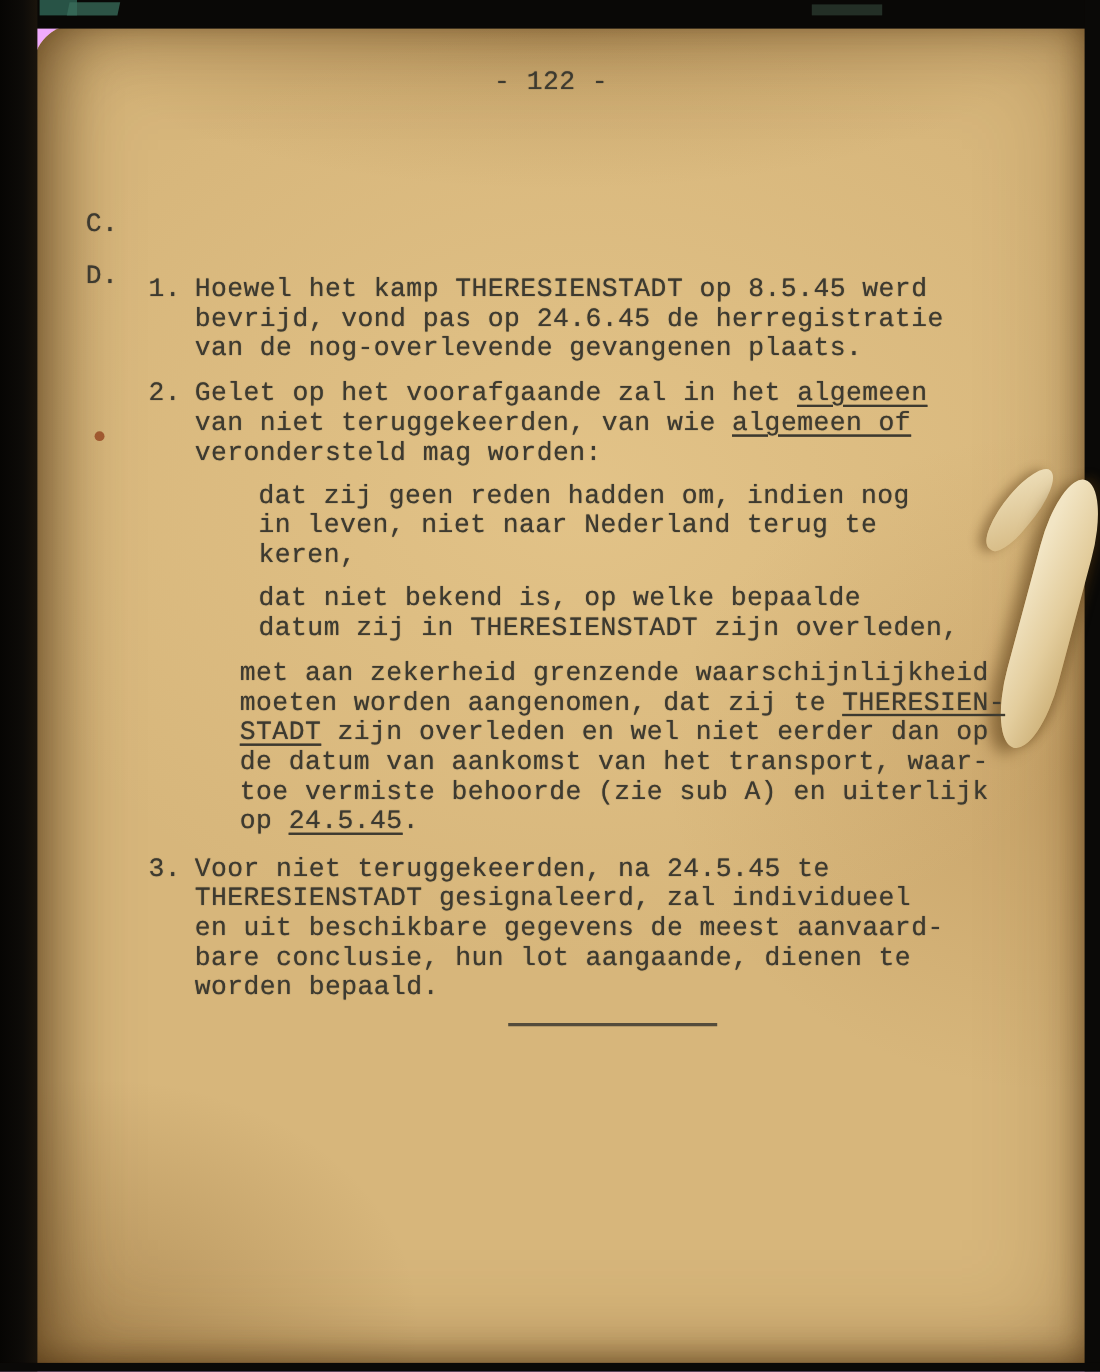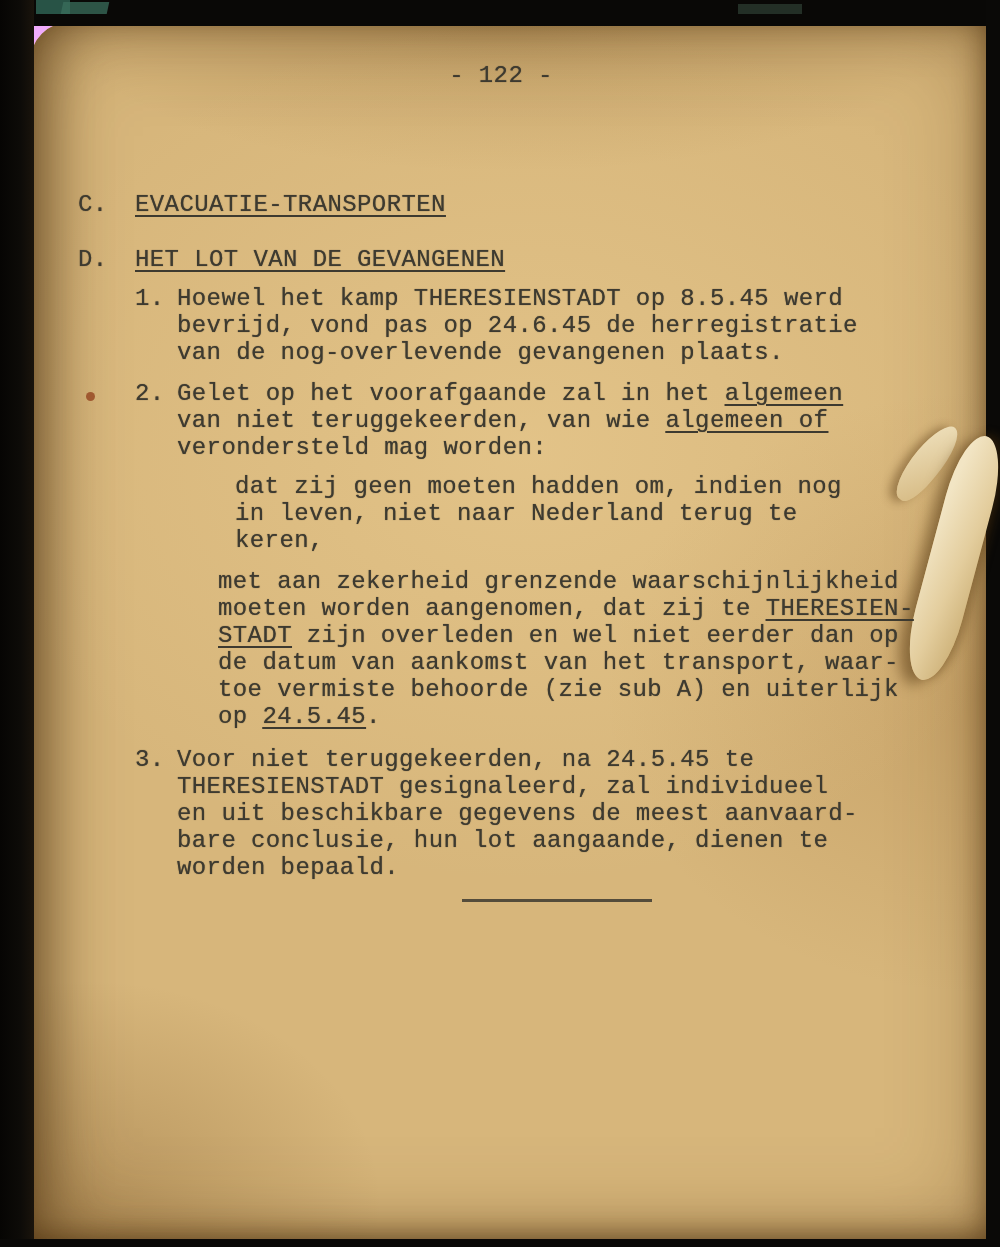--- a/index.html
+++ b/index.html
@@ -99,46 +99,46 @@
   <div class="page-curl-tip"></div>
   <div class="page-curl"></div>
 
   <div class="content">
 
     <div class="page-num"><span class="t">- 122 -</span></div>
 
     <div class="row sec-c">
       <div class="lbl"><span class="t">C.</span></div>
       <div class="sec-body">
-        <div class="heading"><span class="t u">EVACUATIE-TRANSPORTEN</span></div>
       </div>
     </div>
 
     <div class="row sec-d">
       <div class="lbl"><span class="t">D.</span></div>
       <div class="sec-body">
-        <div class="heading"><span class="t u">HET LOT VAN DE GEVANGENEN</span></div>
 
         <div class="item item-1">
           <div class="num"><span class="t">1.</span></div>
           <div class="itext"><span class="t">Hoewel het kamp THERESIENSTADT op 8.5.45 werd
 bevrijd, vond pas op 24.6.45 de herregistratie
 van de nog-overlevende gevangenen plaats.</span></div>
         </div>
 
         <div class="item item-2">
           <div class="num"><span class="t">2.</span></div>
           <div class="itext">
             <div class="para"><span class="t">Gelet op het voorafgaande zal in het </span><span class="t u">algemeen</span><span class="t">
 van niet teruggekeerden, van wie </span><span class="t u">algemeen of</span><span class="t">
 verondersteld mag worden:</span></div>
 
-            <div class="clause"><span class="t">dat zij geen moeten hadden om, indien nog
+            <div class="clause"><span class="t">dat zij geen reden hadden om, indien nog
 in leven, niet naar Nederland terug te
 keren,</span></div>
+            <div class="clause"><span class="t">dat niet bekend is, op welke bepaalde
+datum zij in THERESIENSTADT zijn overleden,</span></div>
 
             <div class="para conclusion"><span class="t">met aan zekerheid grenzende waarschijnlijkheid
 moeten worden aangenomen, dat zij te </span><span class="t u">THERESIEN-</span><span class="t">
 </span><span class="t u">STADT</span><span class="t"> zijn overleden en wel niet eerder dan op
 de datum van aankomst van het transport, waar-
 toe vermiste behoorde (zie sub A) en uiterlijk
 op </span><span class="t u">24.5.45</span><span class="t">.</span></div>
           </div>
         </div>
 

